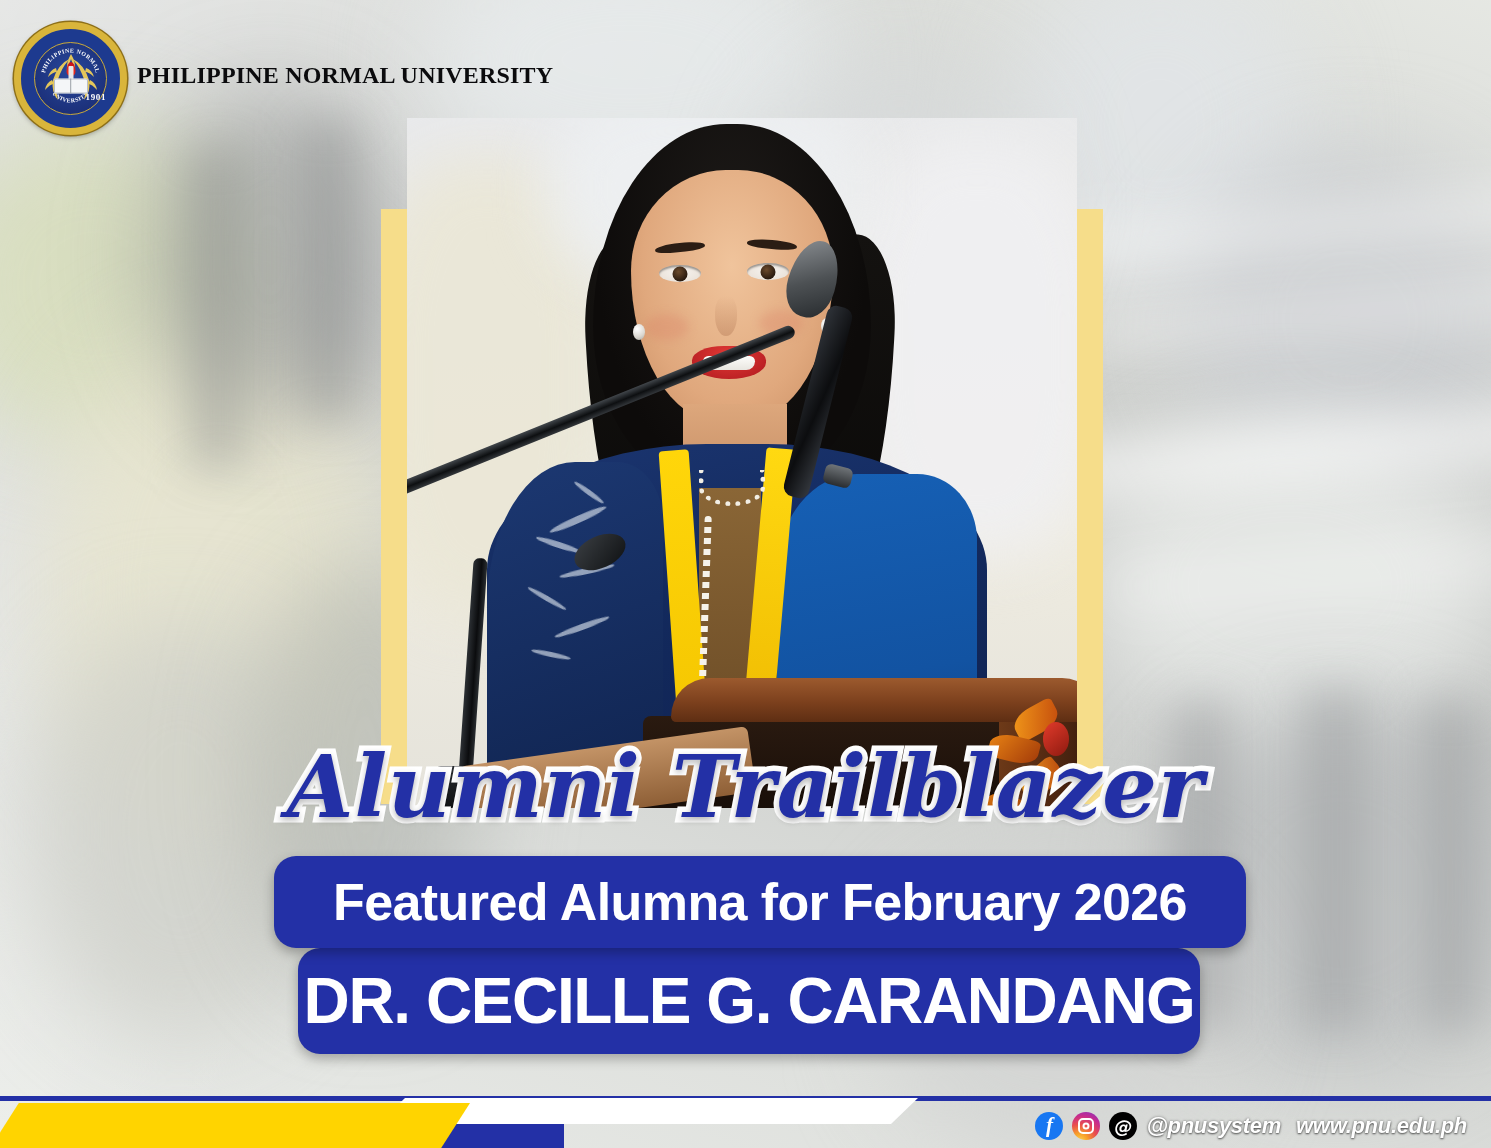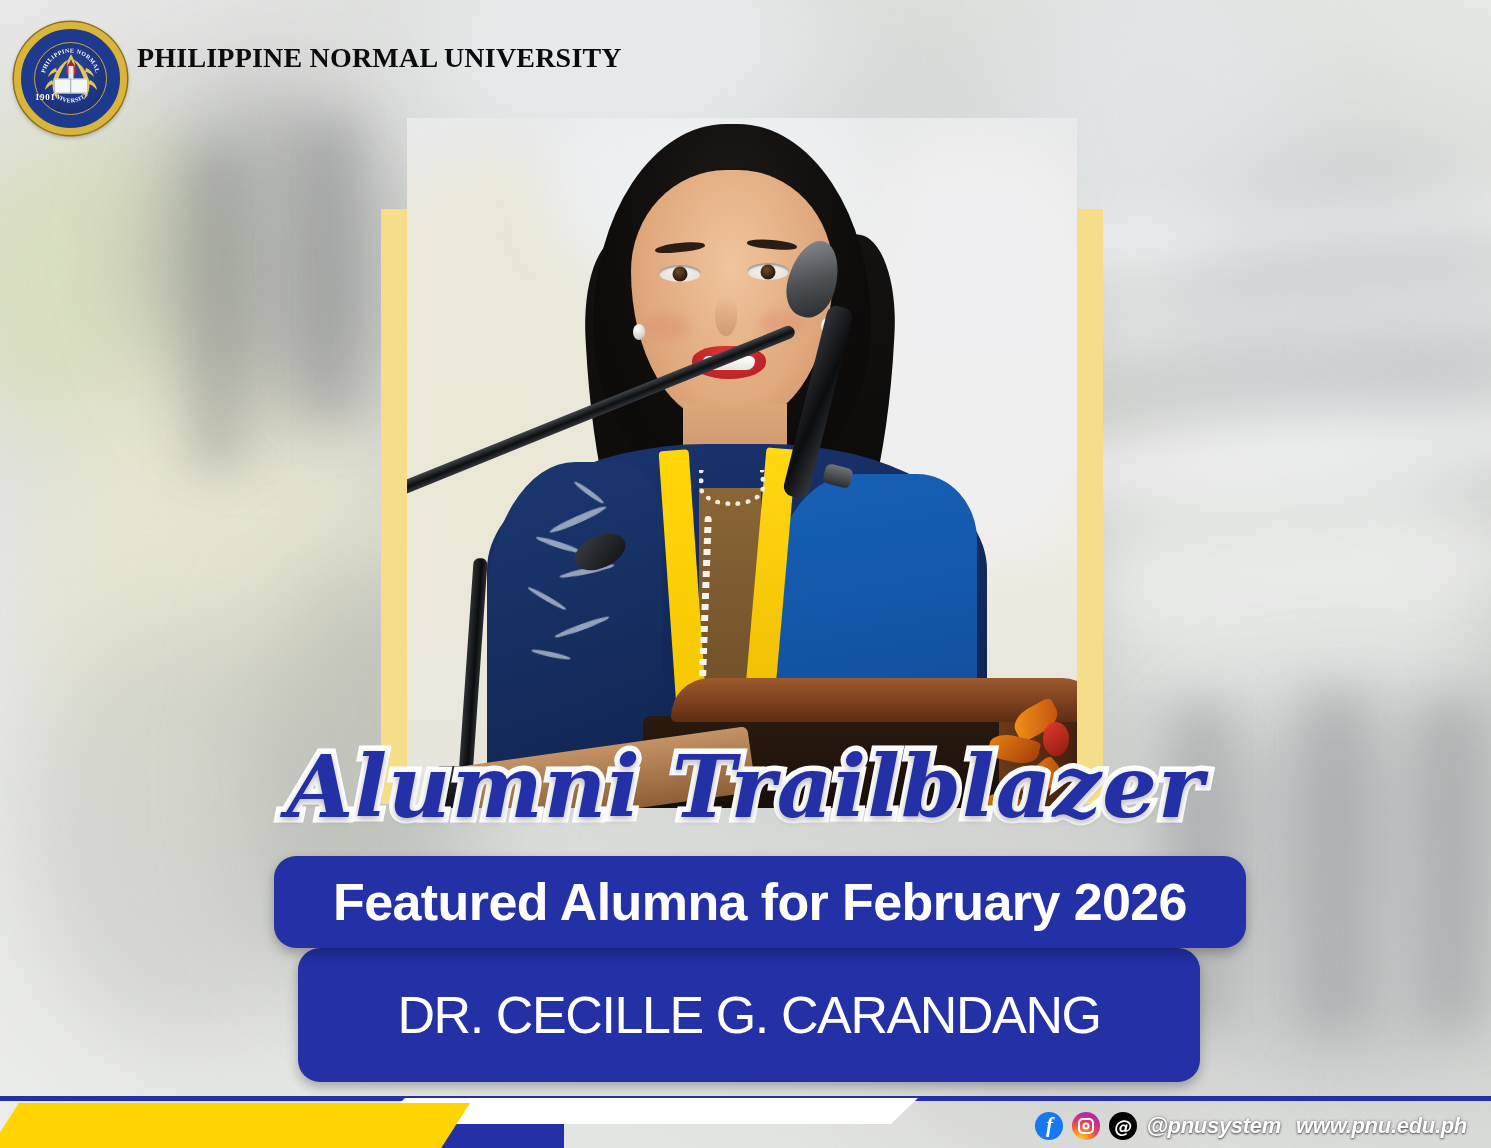--- a/index.html
+++ b/index.html
@@ -100,37 +100,38 @@
     position:absolute; left:50%; top:33%; transform:translateX(-50%);
     width:5px; height:22px; background:#e8e9ea; border-radius:1px;
   }
   .seal-flame {
     position:absolute; left:50%; top:27%; transform:translateX(-50%);
     width:9px; height:14px;
     background:radial-gradient(circle at 50% 70%, #ff3b1f 0%, #c8141a 70%);
     border-radius:50% 50% 45% 45%/70% 70% 30% 30%;
   }
   .seal-year {
-    position:absolute; left:0; right:0; bottom:12px; text-align:left;
+    position:absolute; left:0; right:0; bottom:12px; text-align:right;
     font-family:"Liberation Serif", serif;
     font-size:9px; font-weight:bold; color:#ffffff; letter-spacing:.6px;
   }
   .seal-arc { position:absolute; inset:4px; }
   .seal-arc text {
     font-family:"Liberation Serif", serif;
     font-size:8.6px; font-weight:bold; fill:#ffffff; letter-spacing:.7px;
   }
 
   .wordmark { position:absolute; left:137px; top:43px; }
   .wm-line1 {
     font-family:"Liberation Serif", serif;
-    font-size:28px; font-weight:bold; color:#0b0b0d;
+    font-size:24px; font-weight:bold; color:#0b0b0d;
     letter-spacing:.2px; line-height:1.04;
     font-variant:small-caps;
     white-space:nowrap;
+    margin-top:20px;
   }
   .wm-line2 {
     font-family:"Liberation Serif", serif;
     font-size:20.5px; font-weight:bold; color:#0b0b0d;
     letter-spacing:.05px; line-height:1.1;
     padding-bottom:3px;
     border-bottom:2.6px solid #111;
     display:inline-block;
     white-space:nowrap;
   }
@@ -378,22 +379,22 @@
     box-shadow:0 5px 12px rgba(0,0,0,.28);
     display:flex; align-items:center; justify-content:center;
     color:#ffffff;
     z-index:2;
   }
   .band-sub {
     left:274px; top:112px; width:972px; height:92px;
     font-size:52px; font-weight:bold; letter-spacing:-.6px;
   }
   .band-name {
-    left:298px; top:204px; width:902px; height:134px;
-    font-size:52px; font-weight:normal; letter-spacing:-1.4px;
+    left:298px; top:204px; width:902px; height:106px;
+    font-size:64px; font-weight:bold; letter-spacing:-1.4px;
     z-index:1;
   }
 
   
   .footer { position:absolute; left:0; bottom:0; width:100%; height:70px; z-index:7;font-style:italic; }
 
   .thin-rule {
     position:absolute; left:0; bottom:47px; width:1491px; height:5px;
     background:#2330a6;
   }

